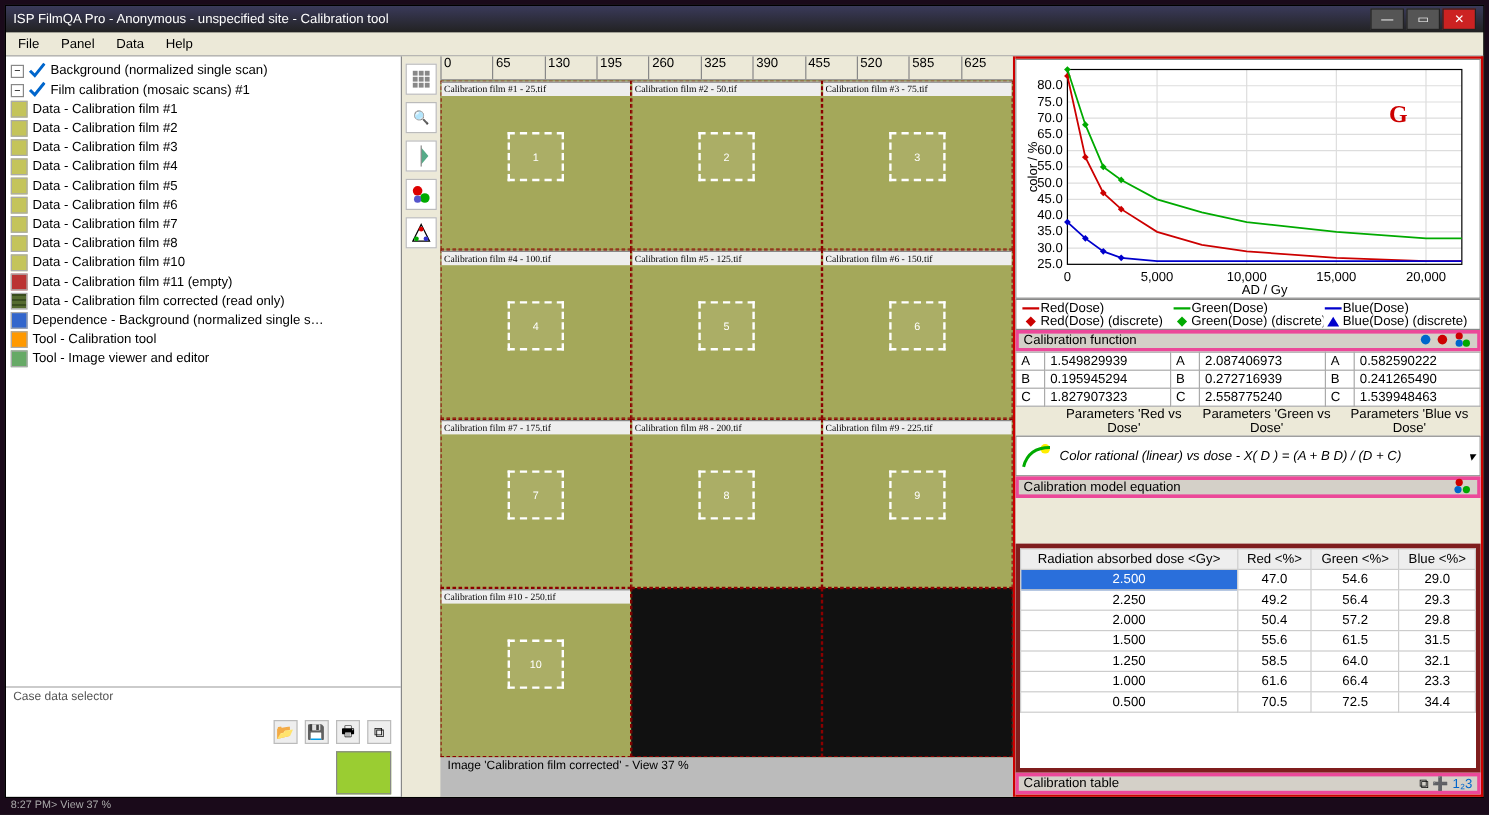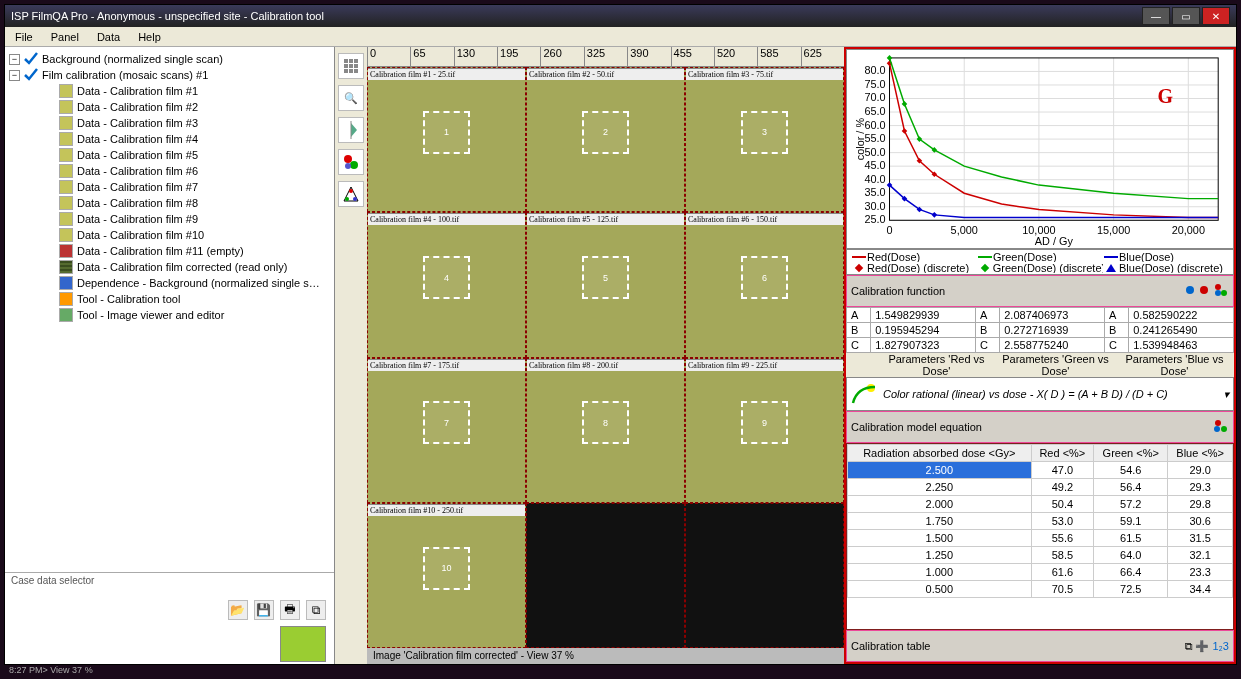--- a/index.html
+++ b/index.html
@@ -17,53 +17,53 @@
   .node { display: flex; align-items: center; gap: 4px; padding: 1px 0; font-size: 10px; white-space: nowrap; }
   .exp { width: 11px; height: 11px; border: 1px solid #888; display: inline-flex; align-items: center; justify-content: center; font-size: 9px; background: #fff; }
   .chk { width: 14px; height: 14px; display: inline-block; }
   .chk svg { width: 14px; height: 14px; }
   .sq { width: 14px; height: 14px; background: #c4c45a; border: 1px solid #aaa; display: inline-block; }
   .sq.red { background: #b33; }
   .sq.stripes { background: repeating-linear-gradient(0deg,#556b2f,#556b2f 2px,#3a4d1f 2px,#3a4d1f 4px); }
   .sq.blue { background: #36c; }
   .sq.orange { background: #f90; }
   .sq.green { background: #6a6; }
-  .ind2 { margin-left: 50px; }
+  .ind2 { }
   .casesel { height: 24px; border-top: 1px solid #aaa; padding: 2px 6px; font-size: 10px; color: #555; }
   .toolbar2 { height: 28px; display: flex; justify-content: flex-end; gap: 6px; padding: 2px 8px; align-items: center; }
   .ticon { width: 20px; height: 20px; border: 1px solid #bbb; background: #eee; display: flex; align-items: center; justify-content: center; font-size: 12px; }
   .logo { height: 40px; display: flex; justify-content: flex-end; padding: 2px 8px; }
   .logobox { width: 46px; height: 36px; background: #9acd32; border: 1px solid #888; }
   
   .center { flex: 1; background: #ece9d8; display: flex; border-right: 2px solid #c00; position: relative; }
   .toolcol { width: 32px; background: #ece9d8; display: flex; flex-direction: column; gap: 6px; padding: 6px 2px; align-items: center; }
   .tbtn { width: 26px; height: 26px; border: 1px solid #bbb; background: #fff; display: flex; align-items: center; justify-content: center; }
   .canvas { flex: 1; display: flex; flex-direction: column; min-width: 0; }
   .ruler-h { height: 20px; background: #ece9d8; border-bottom: 1px solid #888; display: flex; font-size: 9px; }
   .ruler-h span { flex: 1; border-left: 1px solid #888; text-align: left; padding-left: 2px; }
   .filmarea { flex: 1; background: #6b7c3a; position: relative; overflow: hidden; }
   .filmgrid { display: grid; grid-template-columns: repeat(3,1fr); grid-template-rows: repeat(4,1fr); height: 100%; }
   .filmcell { border: 1px dashed #8b0000; position: relative; display: flex; flex-direction: column; justify-content: space-between; background: #a4a85a; }
   .filmcell.bottom { background: #111; }
   .filmcell .roi { position: absolute; top: 30%; left: 35%; width: 30%; height: 30%; border: 2px dashed #fff; background: rgba(255,255,255,0.08); display: flex; align-items: center; justify-content: center; color: #fff; font-size: 9px; }
   .filmlabel { background: #eee; font-size: 8px; padding: 1px 2px; border-top: 1px solid #888; font-family: Liberation Serif, serif; }
-  .imgcaption { height: 16px; font-size: 10px; padding: 2px 6px; background: #bbb; }
+  .imgcaption { height: 33px; font-size: 10px; padding: 2px 6px; background: #bbb; }
   
   .right { width: 390px; background: #ece9d8; border: 2px solid #c00; border-left: none; display: flex; flex-direction: column; overflow: hidden; }
   .chartbox { height: 200px; background: #fff; border: 1px solid #888; position: relative; }
   .legendrow { height: 26px; border: 1px solid #888; background: #fff; font-size: 9px; display: grid; grid-template-columns: 1fr 1fr 1fr; grid-template-rows: 1fr 1fr; padding: 1px 4px; }
   .legendrow span { white-space: nowrap; overflow: hidden; }
-  .secthdr { height: 32px; background: #d4d0c8; border: 1px solid #ec4899; font-size: 10px; padding: 1px 4px; display: flex; justify-content: space-between; align-items: center; }
+  .secthdr { height: 18px; background: #d4d0c8; border: 3px solid #ec4899; font-size: 10px; padding: 1px 4px; display: flex; justify-content: space-between; align-items: center; }
   .ptable { border-collapse: collapse; width: 100%; font-size: 10px; background: #fff; }
   .ptable td { border: 1px solid #aaa; padding: 1px 4px; }
   .plabels { display: flex; font-size: 9px; margin-left: 31px; }
   .plabels span { flex: 1; text-align: center; }
   .eqrow { height: 34px; border: 1px solid #888; background: #fff; display: flex; align-items: center; gap: 6px; padding: 0 4px; font-size: 10px; font-style: italic; }
   .eqicon { width: 26px; height: 22px; position: relative; }
-  .datatable { flex: 1; overflow: auto; background: #fff; border: 1px solid #7f1d1d; }
+  .datatable { flex: 1; overflow: auto; background: #fff; border: 4px solid #7f1d1d; margin-top: 38px; }
   .datatable table { width: 100%; border-collapse: collapse; font-size: 10px; }
   .datatable th, .datatable td { border: 1px solid #ccc; padding: 2px 4px; text-align: center; }
   .datatable th { background: #eee; font-weight: normal; }
   .sel { background: #2a6fdb; color: #fff; }
   .footer { position: absolute; bottom: -13px; left: 0; right: 0; height: 12px; color: #aaa; font-size: 9px; padding-left: 4px; }
   .annot { position: absolute; color: #c00; font-weight: bold; font-size: 20px; font-family: serif; }
   .ri { display: inline-flex; align-items: center; }
   .miniicn { width: 16px; height: 14px; }
 </style>
 </head>
@@ -126,24 +126,20 @@
             <span class="sq"></span>
             <span>Data - Calibration film #6</span>
           </div>
         <div class="node ind2">
             <span class="sq"></span>
             <span>Data - Calibration film #7</span>
           </div>
         <div class="node ind2">
             <span class="sq"></span>
             <span>Data - Calibration film #8</span>
-          </div>
-        <div class="node ind2">
-            <span class="sq"></span>
-            <span>Data - Calibration film #9</span>
           </div>
         <div class="node ind2">
             <span class="sq"></span>
             <span>Data - Calibration film #10</span>
           </div>
         <div class="node ind2">
             <span class="sq red"></span>
             <span>Data - Calibration film #11 (empty)</span>
           </div>
         <div class="node ind2">
@@ -458,26 +454,20 @@
                 <td>56.4</td>
                 <td>29.3</td>
               </tr>
               <tr>
                 <td>2.000</td>
                 <td>50.4</td>
                 <td>57.2</td>
                 <td>29.8</td>
               </tr>
               <tr>
-                <td>1.750</td>
-                <td>53.0</td>
-                <td>59.1</td>
-                <td>30.6</td>
-              </tr>
-              <tr>
                 <td>1.500</td>
                 <td>55.6</td>
                 <td>61.5</td>
                 <td>31.5</td>
               </tr>
               <tr>
                 <td>1.250</td>
                 <td>58.5</td>
                 <td>64.0</td>
                 <td>32.1</td>

